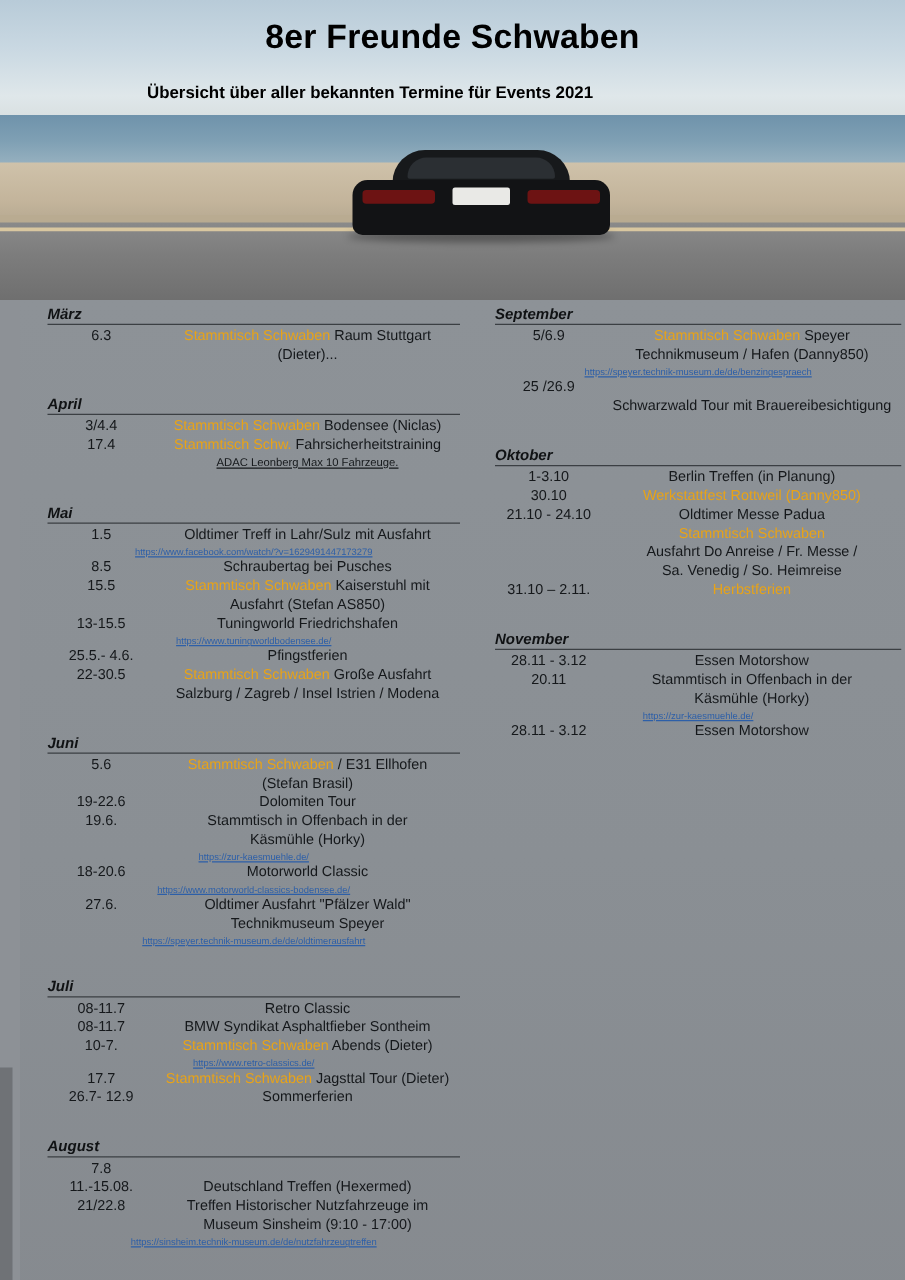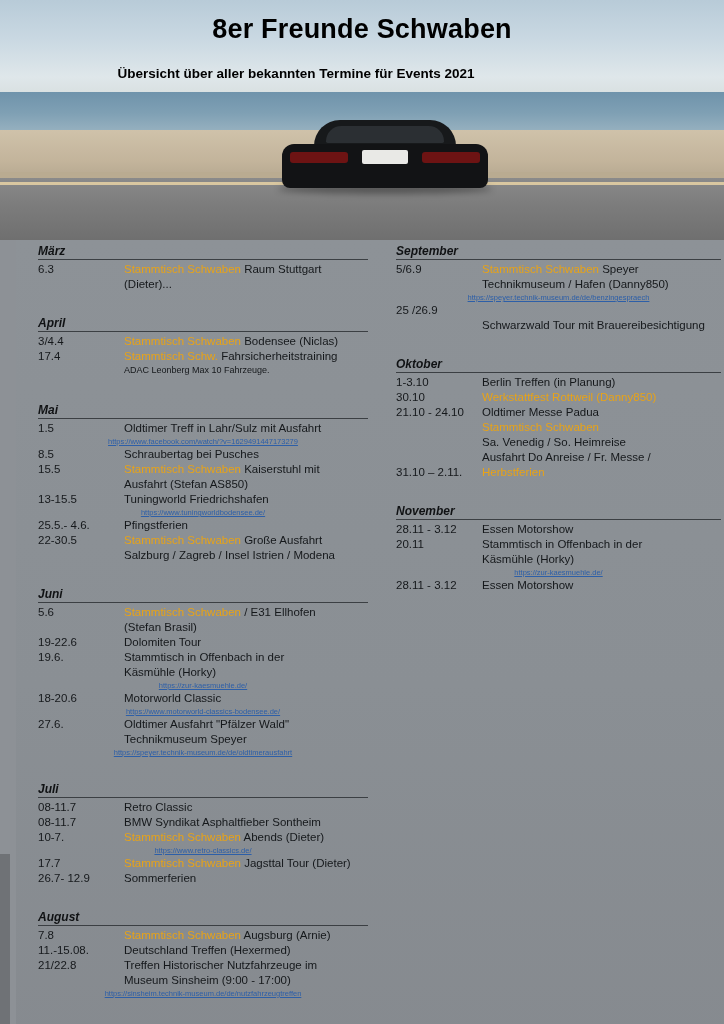--- a/index.html
+++ b/index.html
@@ -134,36 +134,38 @@
     margin-bottom: 2px;
     width: 100%;
   }
   .month.first { margin-top: 0; }
 
   .row {
     display: flex;
     align-items: flex-start;
     line-height: 15px;
     min-height: 15px;
+    text-align: center;
   }
   .date {
     width: 86px;
     flex: 0 0 86px;
     font-size: 11.5px;
     color: #15181b;
   }
   .desc {
     flex: 1 1 auto;
     font-size: 11.5px;
     color: #15181b;
   }
   .hl { color: #e8a317; }
   .small {
     font-size: 9px;
     line-height: 12px;
+    text-decoration: underline;
   }
   .link {
     display: block;
     font-size: 7.5px;
     line-height: 11px;
     color: #2d5fa8;
     text-align: center;
     word-break: break-all;
   }
 
@@ -338,33 +340,32 @@
         <div class="date">17.7</div>
         <div class="desc"><span class="hl">Stammtisch Schwaben</span><span> Jagsttal Tour (Dieter)</span></div>
       </div>
       <div class="row">
         <div class="date">26.7- 12.9</div>
         <div class="desc"><span>Sommerferien</span></div>
       </div>
       <div class="month">August</div>
       <div class="row">
         <div class="date">7.8</div>
-        <div class="desc"><span class="hl">Stammtisch Schwaben</span><span> Augsburg (Arnie)</span></div>
       </div>
       <div class="row">
         <div class="date">11.-15.08.</div>
         <div class="desc"><span>Deutschland Treffen (Hexermed)</span></div>
       </div>
       <div class="row">
         <div class="date">21/22.8</div>
         <div class="desc"><span>Treffen Historischer Nutzfahrzeuge im</span></div>
       </div>
       <div class="row">
         <div class="date"></div>
-        <div class="desc">Museum Sinsheim (9:00 - 17:00)</div>
+        <div class="desc">Museum Sinsheim (9:10 - 17:00)</div>
       </div>
       <a class="link" href="#">https://sinsheim.technik-museum.de/de/nutzfahrzeugtreffen</a>
     </div>
   <div class="col col-right" id="col-right">
       <div class="month first">September</div>
       <div class="row">
         <div class="date">5/6.9</div>
         <div class="desc"><span class="hl">Stammtisch Schwaben</span><span> Speyer</span></div>
       </div>
       <div class="row">
@@ -391,25 +392,25 @@
       <div class="row">
         <div class="date">21.10 - 24.10</div>
         <div class="desc"><span>Oldtimer Messe Padua</span></div>
       </div>
       <div class="row">
         <div class="date"></div>
         <div class="desc hl">Stammtisch Schwaben</div>
       </div>
       <div class="row">
         <div class="date"></div>
+        <div class="desc">Ausfahrt Do Anreise / Fr. Messe /</div>
+      </div>
+      <div class="row">
+        <div class="date"></div>
         <div class="desc">Sa. Venedig / So. Heimreise</div>
-      </div>
-      <div class="row">
-        <div class="date"></div>
-        <div class="desc">Ausfahrt Do Anreise / Fr. Messe /</div>
       </div>
       <div class="row">
         <div class="date">31.10 – 2.11.</div>
         <div class="desc"><span class="hl">Herbstferien</span></div>
       </div>
       <div class="month">November</div>
       <div class="row">
         <div class="date">28.11 - 3.12</div>
         <div class="desc"><span>Essen Motorshow</span></div>
       </div>

